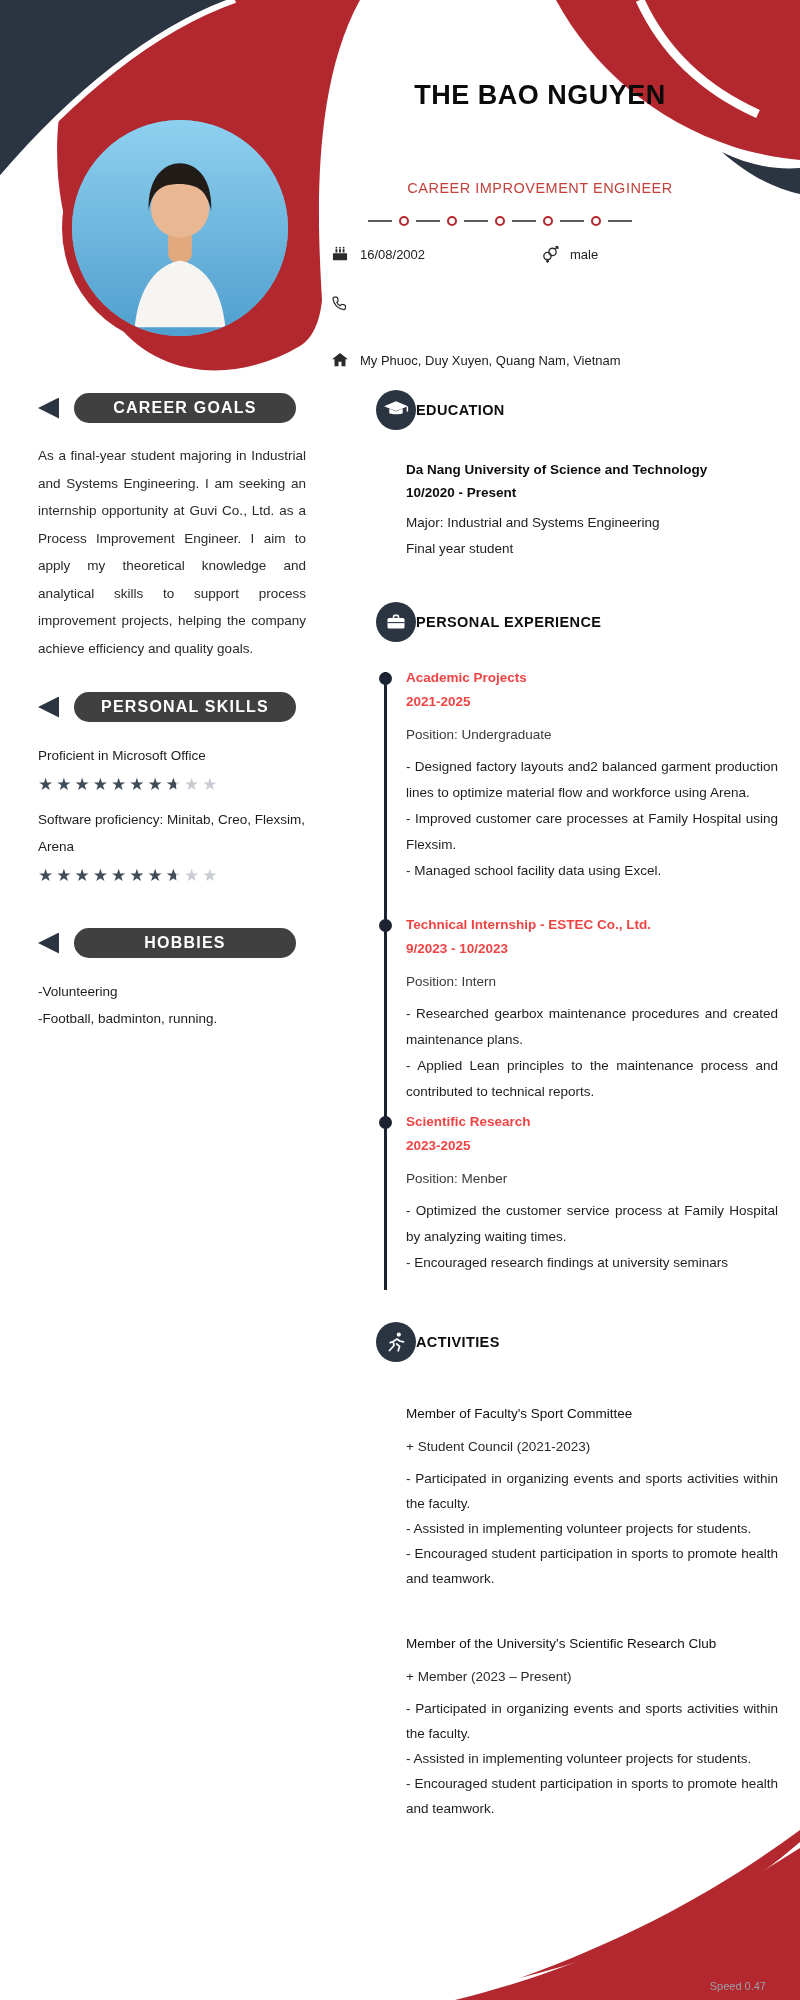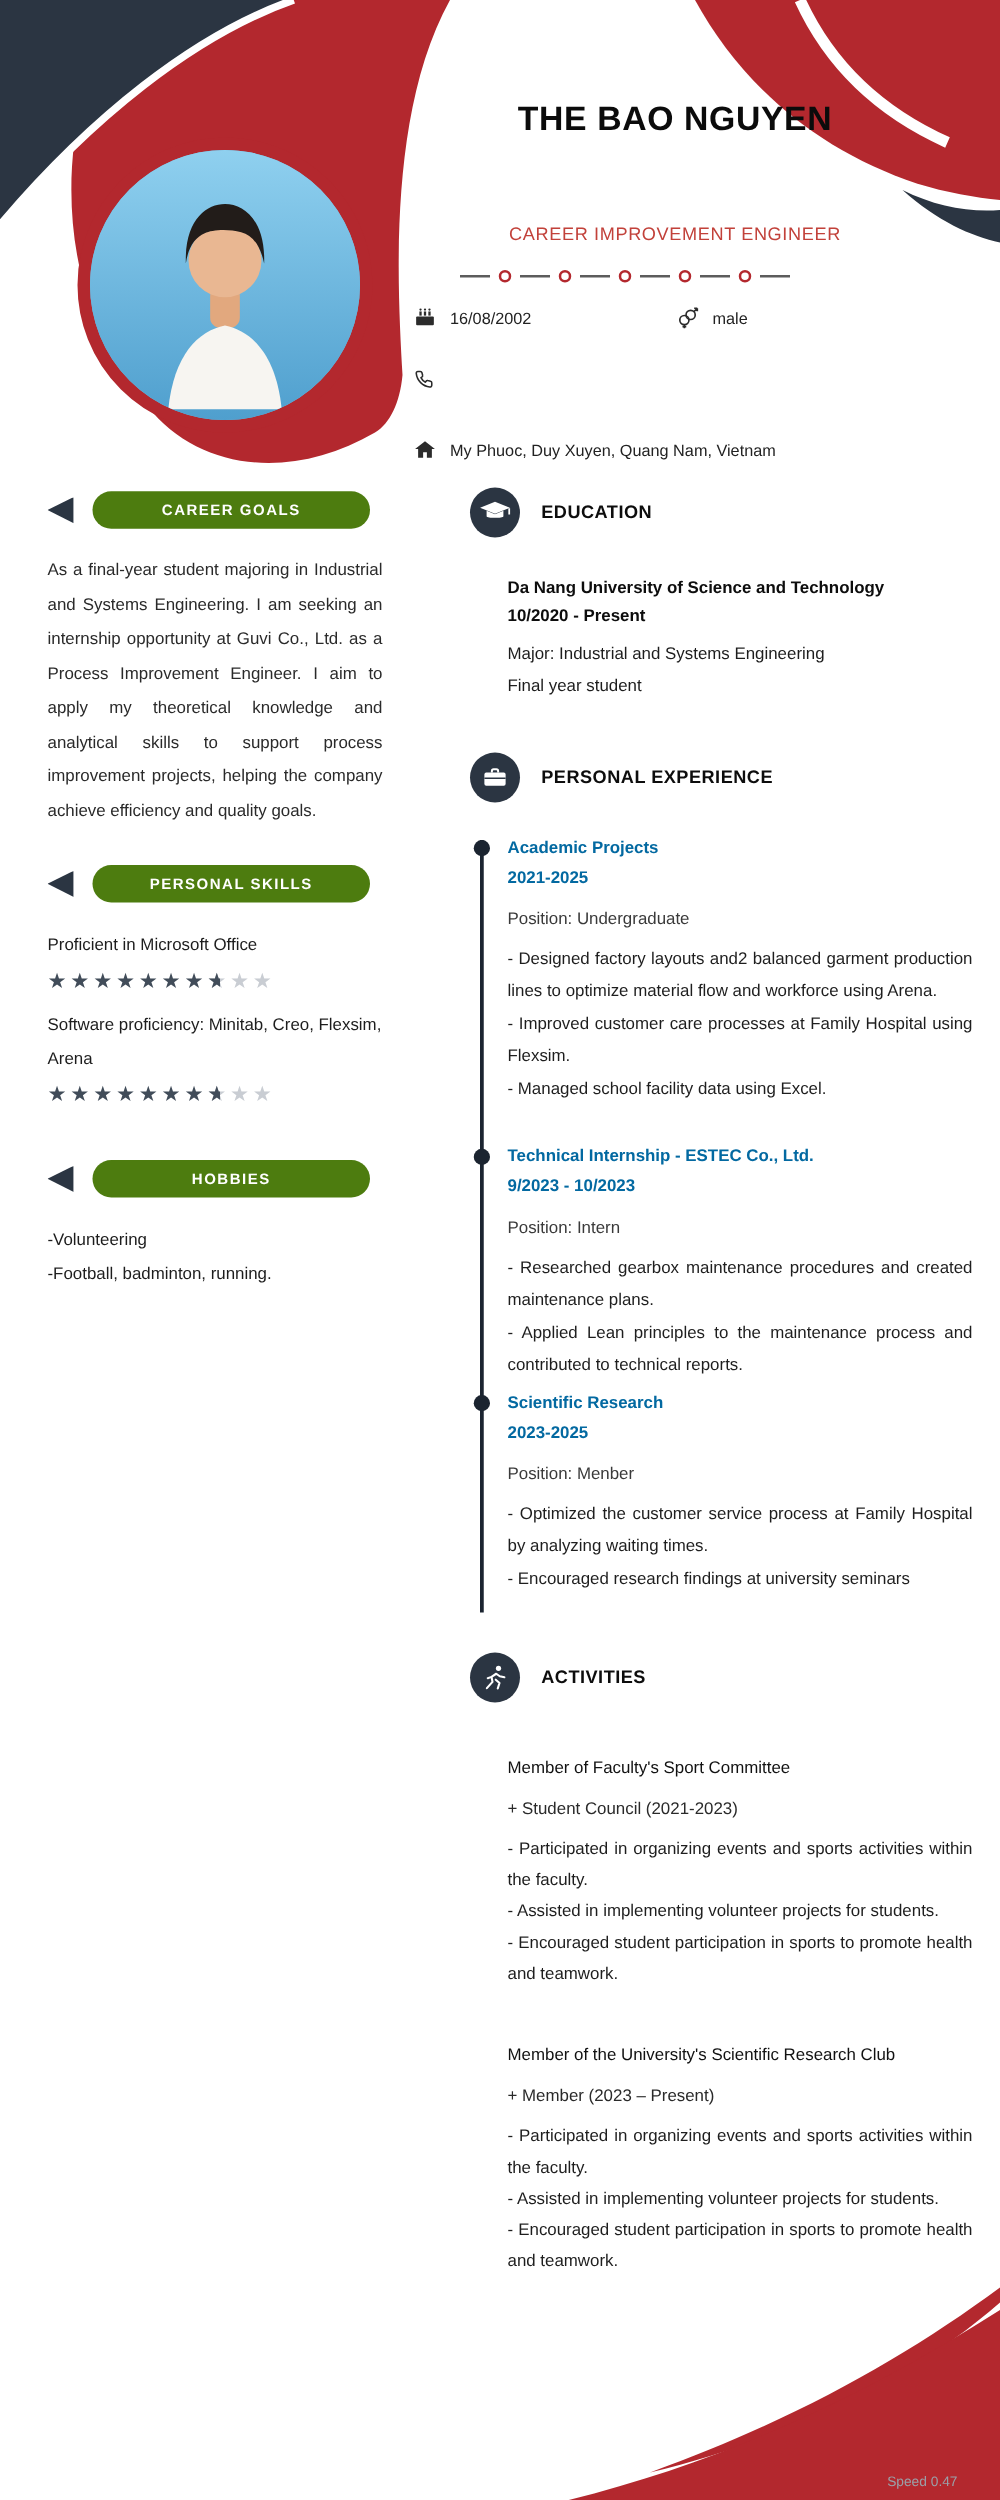--- a/index.html
+++ b/index.html
@@ -21,49 +21,49 @@
   .divider{position:absolute;left:320px;top:216px;width:360px;display:flex;align-items:center;
         justify-content:center;z-index:2}
   .seg{width:24px;height:2px;background:#5c5c5c;margin:0 7px;flex:none}
   .dot{width:10px;height:10px;border:2px solid #b3282e;border-radius:50%;background:#fff;flex:none}
 
   .info{position:absolute;display:flex;align-items:center;gap:10px;font-size:13px;color:#222;z-index:2}
   .info svg{flex:none;display:block}
 
   .pill-row{position:absolute;left:38px;display:flex;align-items:center;z-index:2}
   .tri{width:21px;height:21px;background:#2b3542;clip-path:polygon(100% 0,100% 100%,0 50%);margin-right:15px;flex:none}
-  .pill{width:222px;height:30px;background:#4d7c0f;border-radius:15px;color:#fff;font-weight:bold;
-        font-size:12px;letter-spacing:1.2px;display:flex;align-items:center;justify-content:center}
+  .pill{width:222px;height:30px;background:#404040;border-radius:15px;color:#fff;font-weight:bold;
+        font-size:16px;letter-spacing:1.2px;display:flex;align-items:center;justify-content:center}
 
   .career-text{position:absolute;left:38px;top:442px;width:268px;font-size:13.5px;line-height:27.5px;
         text-align:justify;color:#2a2a2a;z-index:2}
   .skills{position:absolute;left:38px;top:742px;width:272px;z-index:2}
   .skill-label{font-size:13.5px;line-height:27px;color:#1d1d1d}
   .stars{font-size:17px;letter-spacing:3px;line-height:1;margin:7px 0 13px;white-space:nowrap}
   .star{display:inline-block}
   .star.f{color:#414c59}
   .star.e{color:#c9cdd3}
   .star.h{position:relative;color:#c9cdd3}
   .star.h::after{content:"★";position:absolute;left:0;top:0;width:55%;overflow:hidden;color:#414c59}
   .hobbies{position:absolute;left:38px;top:978px;width:272px;z-index:2}
   .hobby-line{font-size:13.5px;line-height:27px;color:#1d1d1d}
 
-  .sec-header{position:absolute;left:376px;display:flex;align-items:center;gap:17px;z-index:2}
+  .sec-header{position:absolute;left:376px;display:flex;align-items:center;z-index:2}
   .sec-icon{width:40px;height:40px;border-radius:50%;background:#2b3542;display:flex;align-items:center;
         justify-content:center;flex:none}
   .sec-label{font-weight:bold;font-size:14.5px;letter-spacing:.4px;color:#0d0d0d}
 
   .edu{position:absolute;left:406px;top:458px;width:372px;z-index:2}
   .bold-line{font-weight:bold;font-size:13.5px;line-height:23px;color:#0d0d0d}
   .edu .major,.edu .note{font-size:13.5px;margin-top:11px;color:#1d1d1d}
 
   .xp-line{position:absolute;left:384px;top:672px;width:3px;height:618px;background:#1b2430;z-index:1}
   .xp-dot{position:absolute;left:379px;width:13px;height:13px;border-radius:50%;background:#1b2430;z-index:2}
   .xp-entry{position:absolute;left:406px;width:372px;z-index:2}
-  .xp-title,.xp-date{font-weight:bold;font-size:13.5px;line-height:24px;color:#0369a1}
+  .xp-title,.xp-date{font-weight:bold;font-size:13.5px;line-height:24px;color:#ef4444}
   .xp-pos{font-size:13.5px;color:#3a3a3a;margin-top:9px;line-height:24px}
   .bullets{margin-top:7px}
   .bullet{font-size:13.5px;line-height:26px;color:#1e1e1e;text-align:justify}
 
   .act-group{position:absolute;left:406px;width:372px;z-index:2}
   .act-title{font-size:13.5px;line-height:24px;color:#111}
   .act-sub{font-size:13.5px;line-height:24px;margin-top:9px;color:#2a2a2a}
   .act-group .bullet{line-height:25px}
 
   .watermark{position:absolute;right:34px;bottom:8px;font-size:11px;color:#9aa0a8;z-index:3}

